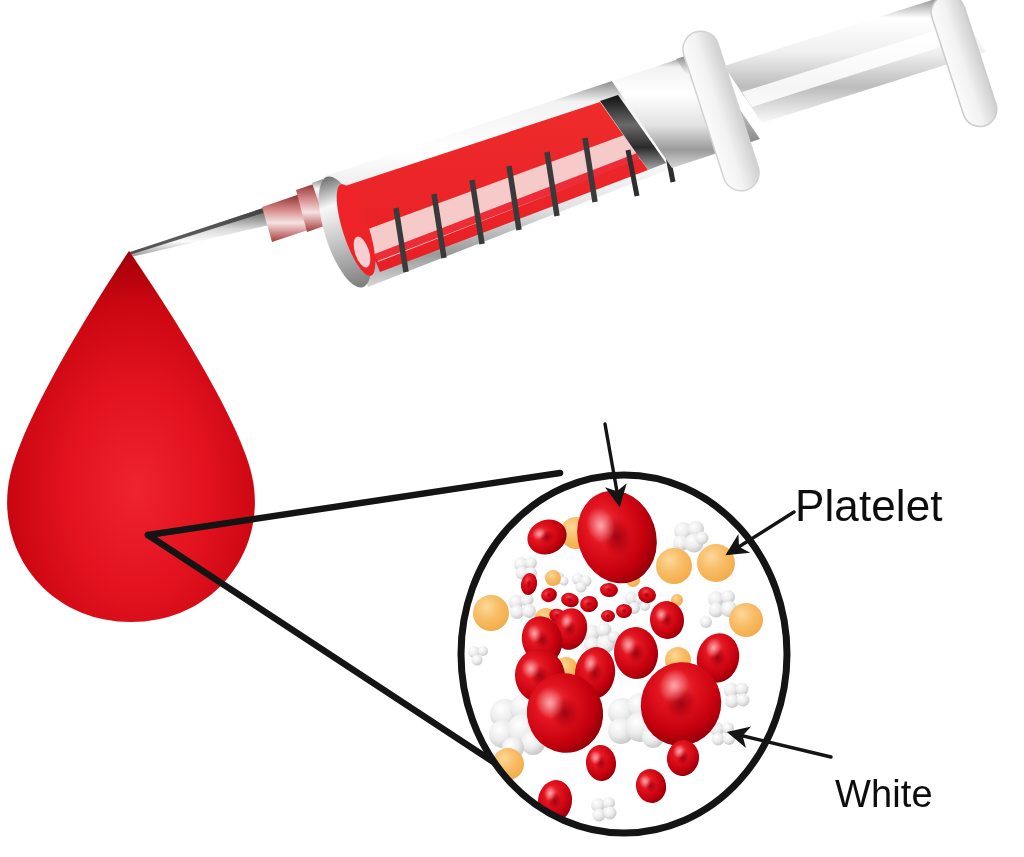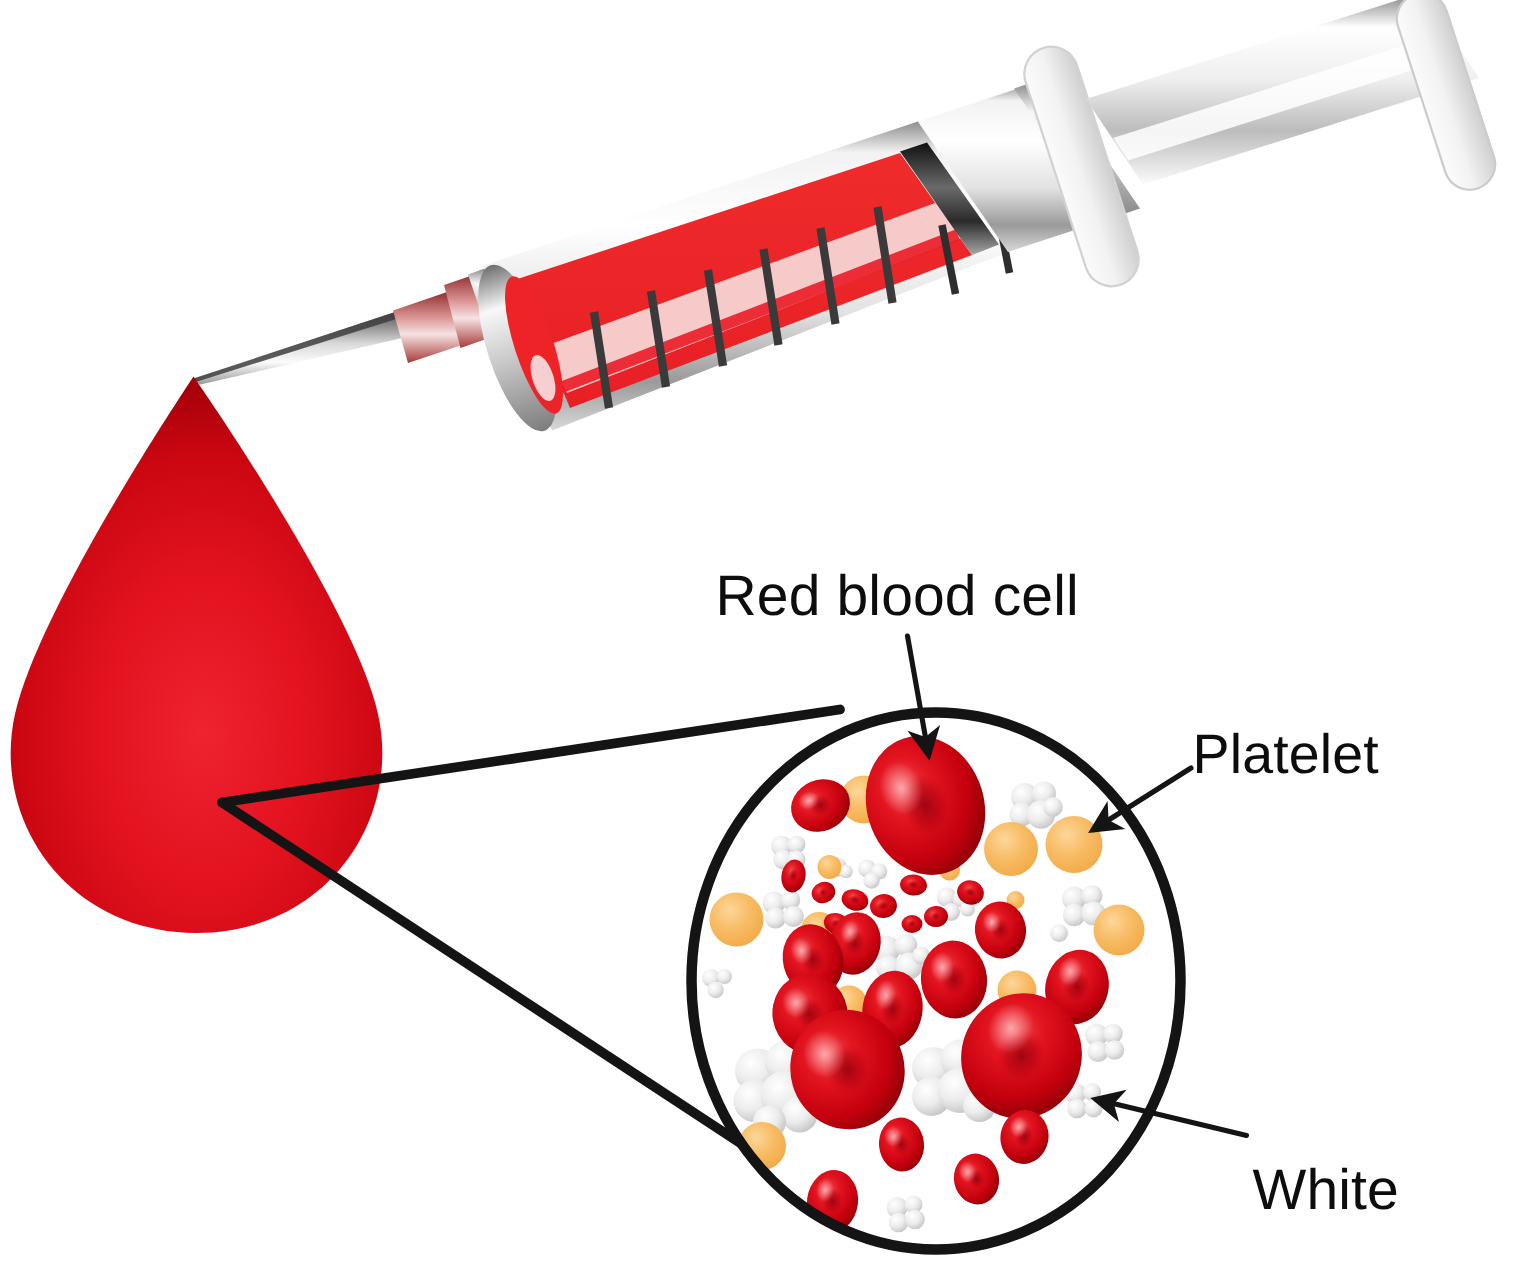--- a/index.html
+++ b/index.html
@@ -14,21 +14,21 @@
   .label{
     position:absolute;
     font-family:"Liberation Sans", sans-serif;
     color:#0d0d0d;
     font-weight:400;
     white-space:pre;
     line-height:1.06;
     letter-spacing:0.1px;
   }
   #label-rbc{left:477px;top:378px;font-size:38px;}
-  #label-plt{left:795px;top:483px;font-size:37px;}
+  #label-plt{left:795px;top:483px;font-size:44px;}
   #label-wbc{left:835px;top:693px;font-size:38px;}
   #label-wbc .ln{display:block;}
 </style>
 </head>
 <body>
 
 <div id="stage">
 
   <svg id="art" viewBox="0 0 1024 857" xmlns="http://www.w3.org/2000/svg">
     <defs>
@@ -437,21 +437,20 @@
       <ellipse cx="624" cy="654" rx="163" ry="179" fill="none" stroke="#141414" stroke-width="7"></ellipse>
     </g>
 
     <g stroke="#141414" stroke-width="3.4" fill="none" stroke-linecap="round">
       <line x1="605" y1="424" x2="619" y2="503" marker-end="url(#arrowHead)"></line>
       <line x1="794" y1="512" x2="729" y2="553" marker-end="url(#arrowHead)"></line>
       <line x1="831" y1="757" x2="731" y2="733" marker-end="url(#arrowHead)"></line>
     </g>
   </svg>
 
-  <div class="label" id="label-rbc">Red blood cell</div>
 
   <div class="label" id="label-plt">Platelet</div>
 
   <div class="label" id="label-wbc">
     <span class="ln">White</span>
     
     
   </div>
 
 </div>

